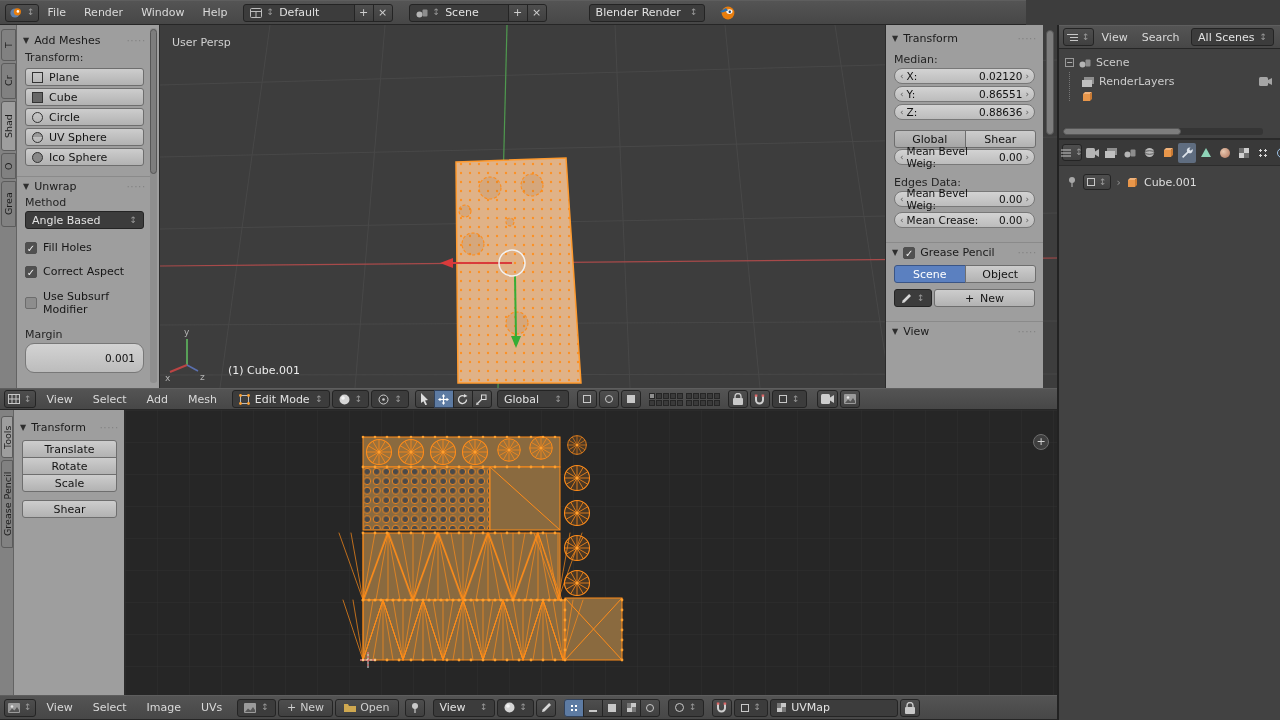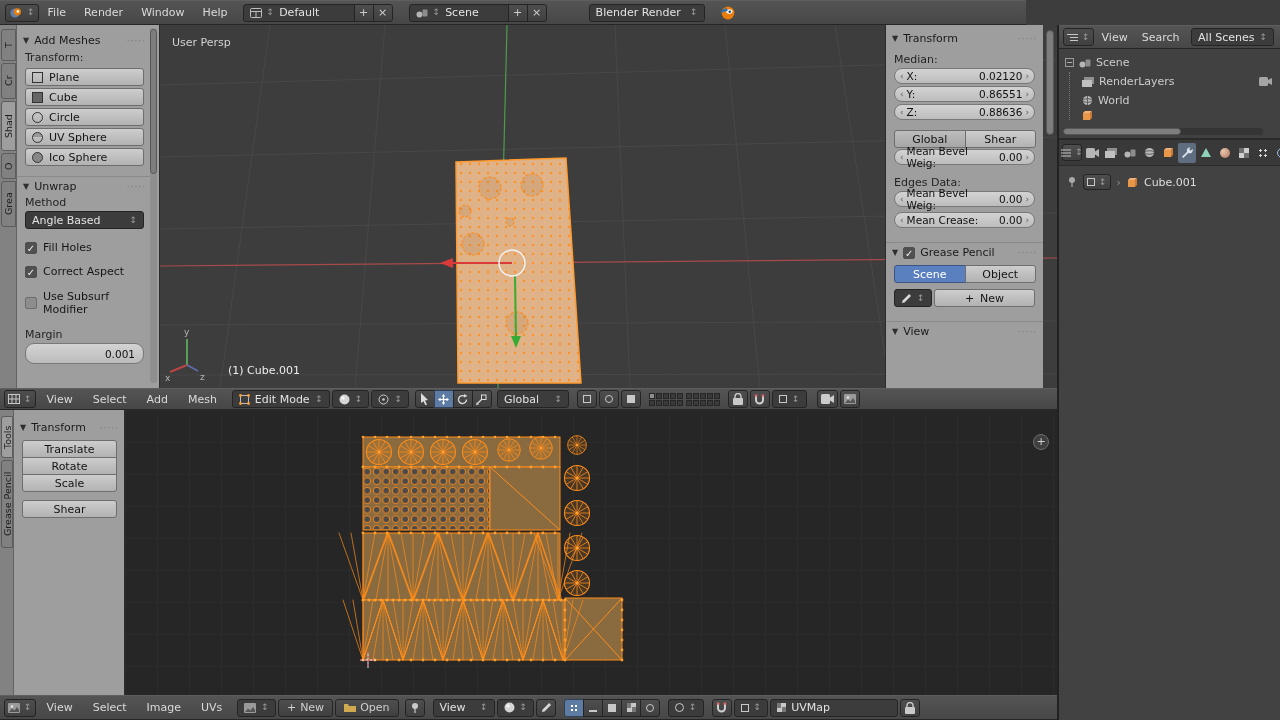--- a/index.html
+++ b/index.html
@@ -208,21 +208,21 @@
       </div>
       <div class="ckrow" style="margin:11px 8px 0 8px">
         <span class="chk on"></span>
         <span>Correct Aspect</span>
       </div>
       <div class="ckrow" style="margin:12px 8px 0 8px">
         <span class="chk off"></span>
         <span>Use Subsurf Modifier</span>
       </div>
       <div style="padding:12px 8px 1px 8px;color:#242424">Margin</div>
-      <div class="fld" style="margin:1px 8px;border-radius:9px;height:21px">
+      <div class="fld" style="margin:1px 8px;border-radius:9px;height:30px">
         <span class="fval">0.001</span>
       </div>
     </div>
     <div class="abs" style="right:2px;top:3px;width:7px;height:355px;background:#8f8f8f;border-radius:3px">
       <div class="scrollthumb abs" style="left:0;top:1px;width:7px;height:145px"></div>
     </div>
   </div>
 
   <div class="abs lpanel" style="left:885px;top:25px;width:158px;height:363px;border-left:1px solid #2b2b2b;overflow:hidden">
     <div class="phdr" style="margin-top:4px">
@@ -900,28 +900,20 @@
             <svg class="ic" width="12" height="10" viewBox="0 0 12 10">
                 <rect x="2" y="0" width="10" height="7" fill="#8f8f8f"></rect>
                 <rect x="0" y="3" width="10" height="7" fill="#c0c0c0"></rect>
               </svg>
             <span>RenderLayers</span>
             <svg class="ic" style="margin-left:auto;margin-right:8px" width="13" height="9" viewBox="0 0 13 9">
                 <rect width="9" height="9" rx="1.5" fill="#a5a5a5"></rect>
                 <path d="M9 3l4-2v7l-4-2z" fill="#a5a5a5"></path>
               </svg>
           </div>
-          <div class="orow" style="padding-left:12px">
-            <svg class="ic" width="11" height="11" viewBox="0 0 11 11">
-                <circle cx="5.5" cy="5.5" r="4.5" fill="#b9b9b9"></circle>
-                <ellipse cx="5.5" cy="5.5" rx="4.5" ry="1.8" fill="none" stroke="#5e5e5e"></ellipse>
-                <line x1="5.5" y1="1" x2="5.5" y2="10" stroke="#5e5e5e"></line>
-              </svg>
-            <span>World</span>
-          </div>
           <div class="orow" style="padding-left:12px;height:10px;overflow:hidden">
             <svg class="ic" width="11" height="11" viewBox="0 0 11 11">
                 <rect x="1" y="3" width="7" height="7" fill="#e8964a"></rect>
                 <path d="M1 3l2-2h7l-2 2z" fill="#f0b27a"></path>
                 <path d="M8 10l2-2V1l-2 2z" fill="#c97a33"></path>
               </svg>
           </div>
         </div>
       </div>
       <div class="abs" style="left:4px;bottom:3px;width:200px;height:7px;background:#353535;border-radius:3px">

